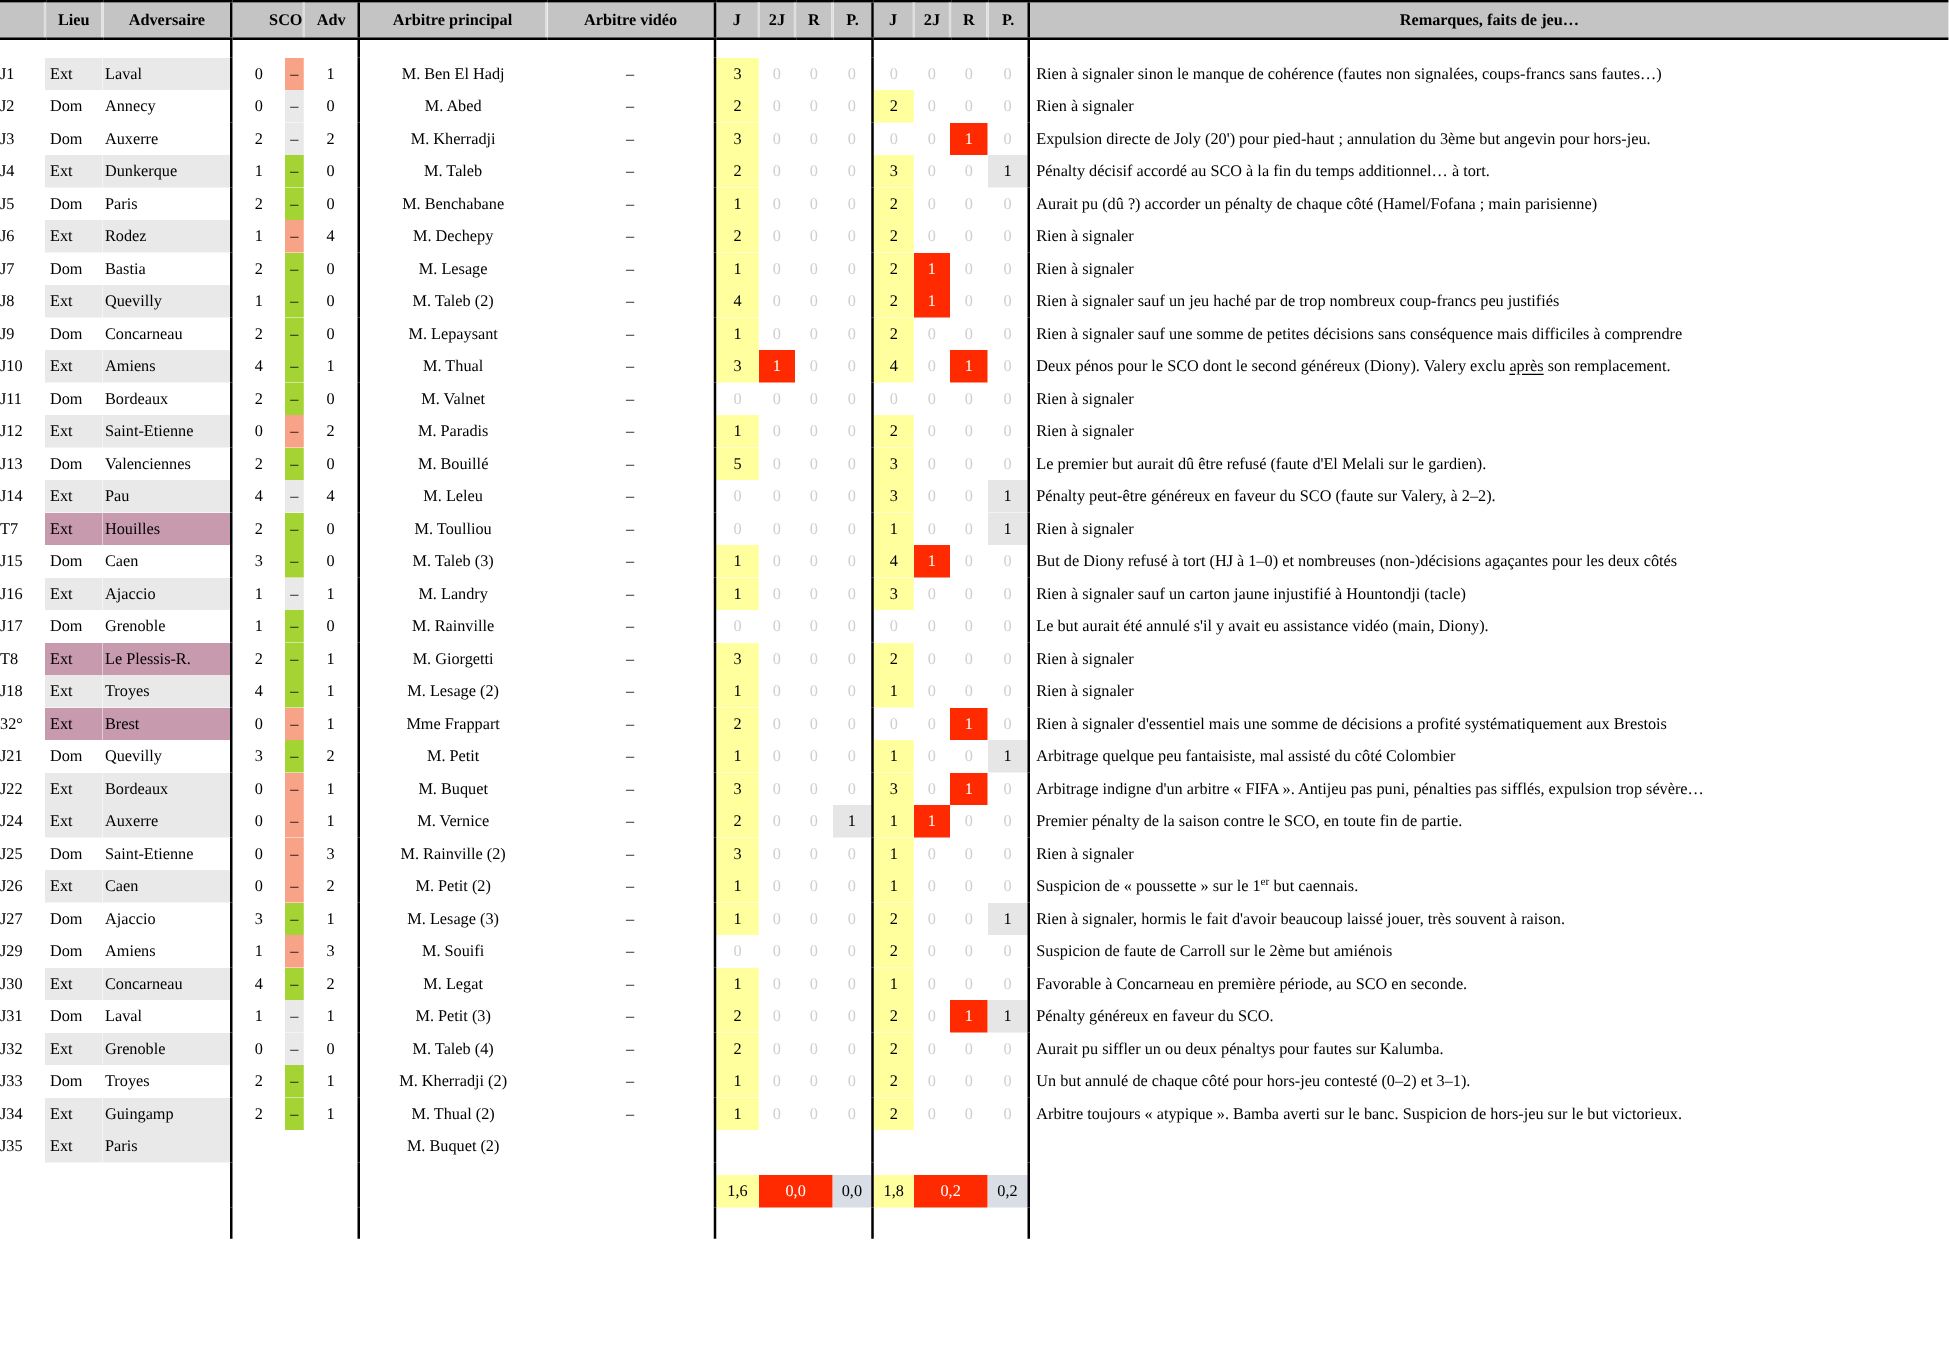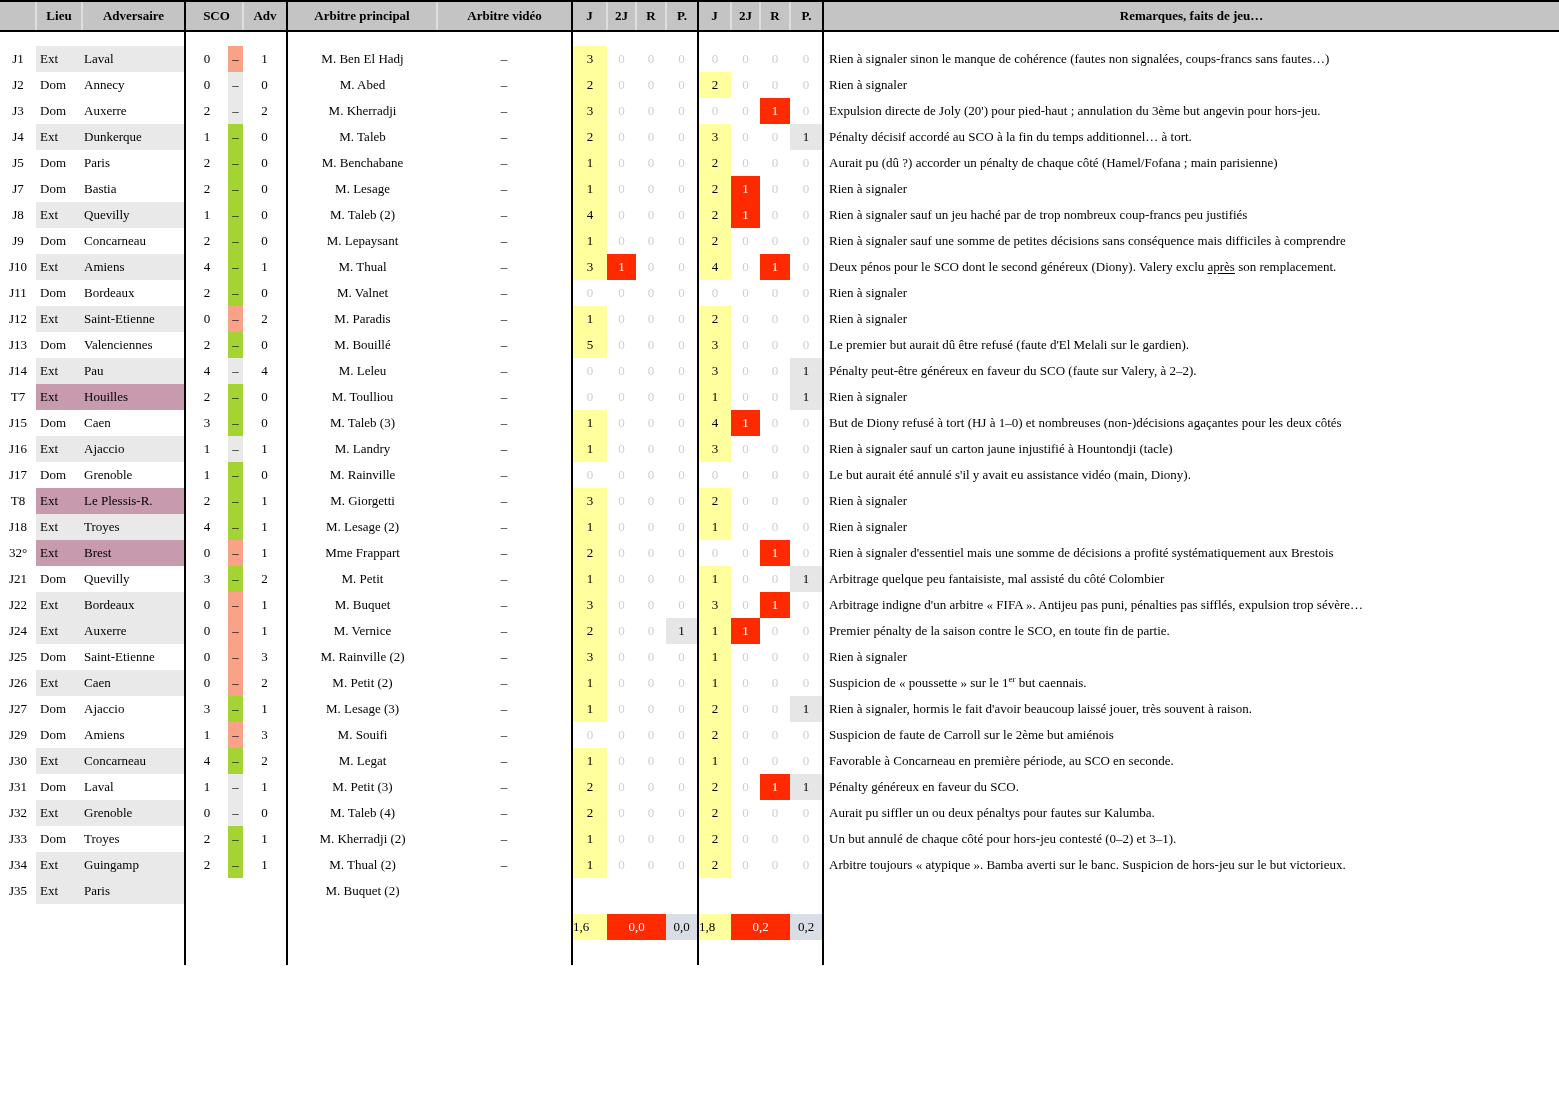--- a/index.html
+++ b/index.html
@@ -9,43 +9,43 @@
   }
   table{border-collapse:collapse;table-layout:fixed;width:1559px;}
   td,th{padding:0;margin:0;white-space:nowrap;overflow:hidden;vertical-align:middle;height:26px;line-height:26px;}
   thead th{
     background:var(--c-header,#c4c4c4);
     font-weight:bold;height:28px;line-height:28px;
     border-top:2px solid #000;border-bottom:2px solid #000;
     border-left:2px solid #dedede;text-align:center;
   }
   thead th:first-child{border-left:none;}
-  thead th.hl{text-align:center;padding-left:5px;}
+  thead th.hl{text-align:right;padding-left:5px;}
   .bl{border-left:2px solid #000 !important;}
   td.c{text-align:center;}
   td.l{text-align:left;}
-  td.lbl{text-align:center;}
+  td.lbl{}
   td.lieu{padding-left:4px;}
   td.advname{padding-left:2px;}
   tr.sp1 td{height:14px;line-height:14px;}
   tr.sp2 td{height:10px;line-height:10px;}
   tr.sp3 td{height:25px;line-height:25px;}
   .bg-ext{background:var(--c-ext,#e9e9e9);}
   .bg-dom{background:#ffffff;}
   .bg-cup{background:var(--c-cup,#c79aad);}
   .res-win{background:var(--c-win,#a4d433);}
   .res-loss{background:var(--c-loss,#f8a288);}
   .res-draw{background:var(--c-draw,#e9e9e9);}
   td.card{text-align:center;}
   td.card.zero{color:var(--c-zero,#cfcfcf);}
   td.card.on-j{background:var(--c-yellow,#ffff9e);}
   td.card.on-r{background:var(--c-red,#ff2a00);color:#fff;}
   td.card.on-p{background:var(--c-pgray,#e6e6e6);}
   td.remark{padding-left:5px;}
-  td.sum-j{background:var(--c-yellow,#ffff9e);}
+  td.sum-j{background:var(--c-yellow,#ffff9e);text-align:center;}
   td.sum-r{background:var(--c-red,#ff2a00);color:#fff;text-align:center;}
   td.sum-p{background:var(--c-sumgray,#d9dde6);text-align:center;}
   u{text-underline-offset:2px;margin-top:48px;}
   sup{font-size:9px;line-height:0;}
 </style>
 </head>
 <body>
 
 <div class="sheet">
   <table>
@@ -188,20 +188,39 @@
     <td class="card zero">0</td>
     <td class="card zero">0</td>
     <td class="card zero">0</td>
     <td class="bl card on-j">2</td>
     <td class="card zero">0</td>
     <td class="card zero">0</td>
     <td class="card zero">0</td>
     <td class="bl l remark">Aurait pu (dû ?) accorder un pénalty de chaque côté (Hamel/Fofana ; main parisienne)</td>
   </tr>
         <tr>
+    <td class="lbl">J6</td>
+    <td class="l lieu bg-ext">Ext</td>
+    <td class="l advname bg-ext">Rodez</td>
+    <td class="bl c">1</td>
+    <td class="c res-loss">–</td>
+    <td class="c">4</td>
+    <td class="bl c">M. Dechepy</td>
+    <td class="c">–</td>
+    <td class="bl card on-j">2</td>
+    <td class="card zero">0</td>
+    <td class="card zero">0</td>
+    <td class="card zero">0</td>
+    <td class="bl card on-j">2</td>
+    <td class="card zero">0</td>
+    <td class="card zero">0</td>
+    <td class="card zero">0</td>
+    <td class="bl l remark">Rien à signaler</td>
+  </tr>
+        <tr>
     <td class="lbl">J7</td>
     <td class="l lieu bg-dom">Dom</td>
     <td class="l advname bg-dom">Bastia</td>
     <td class="bl c">2</td>
     <td class="c res-win">–</td>
     <td class="c">0</td>
     <td class="bl c">M. Lesage</td>
     <td class="c">–</td>
     <td class="bl card on-j">1</td>
     <td class="card zero">0</td>

